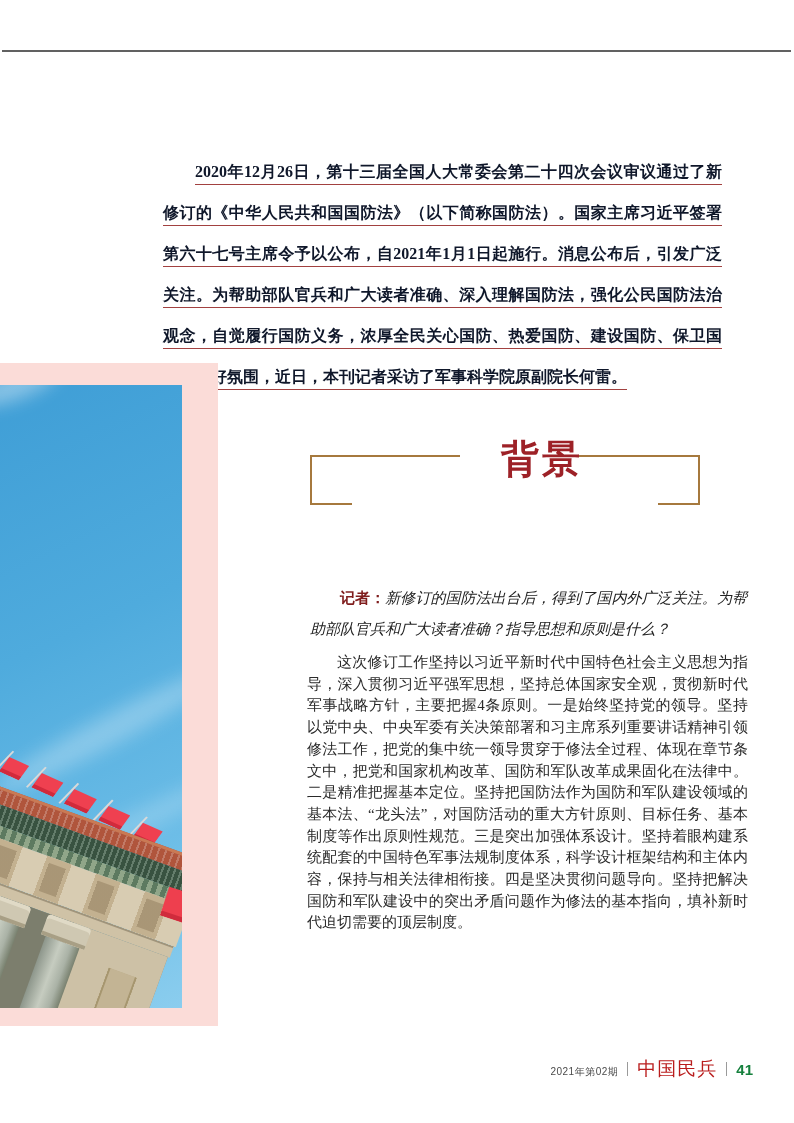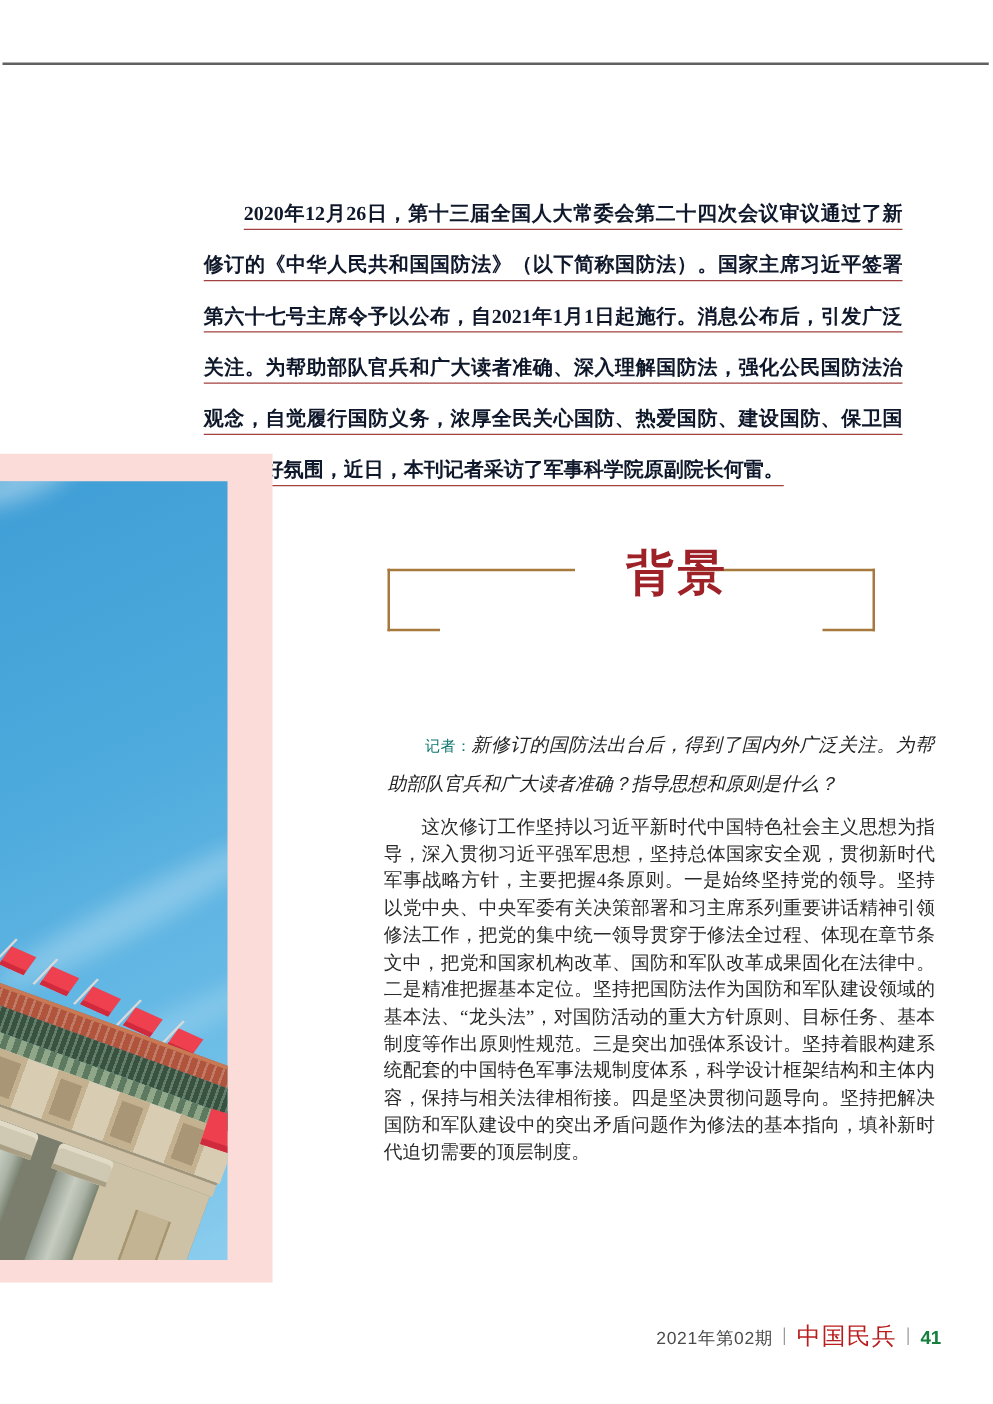--- a/index.html
+++ b/index.html
@@ -86,36 +86,36 @@
     position:absolute;left:0;right:0;top:32px;text-align:center;
     font-size:25px;line-height:28px;font-weight:bold;color:#1d1d1d;letter-spacing:1px;
   }
 
   
   .question{
     position:absolute;left:310px;top:582px;width:437px;
     font-size:15px;line-height:31px;color:#222;text-align:justify;text-indent:2em;
     font-style:italic;
   }
-  .question .speaker{font-style:normal;font-weight:normal;color:#0f766e;
-    font-family:"Liberation Sans","DejaVu Sans",sans-serif;font-size:12px;}
+  .question .speaker{font-style:normal;font-weight:bold;color:#7f1d1d;
+    font-family:"Liberation Sans","DejaVu Sans",sans-serif;font-size:15px;}
   .answer{
     position:absolute;left:307px;top:652px;width:441px;
     font-size:15px;line-height:21.7px;color:#2a2a2a;text-align:justify;
   }
   .answer p{margin:0;text-indent:2em;}
   .answer .speaker{font-weight:bold;color:#111;
     font-family:"Liberation Sans","DejaVu Sans",sans-serif;}
 
   
   .footer{
     position:absolute;top:1056px;right:41px;display:flex;align-items:baseline;
     font-family:"Liberation Sans","DejaVu Sans",sans-serif;color:#4a4a4a;
   }
-  .footer .issue{font-size:14px;letter-spacing:.5px;}
+  .footer .issue{font-size:10px;letter-spacing:.5px;}
   .footer .sep{width:1px;height:14px;background:#9a9a9a;margin:0 9px;align-self:center;}
   .footer .magazine{font-size:19px;font-weight:normal;color:#b91c1c;letter-spacing:1px;}
   .footer .pageno{font-size:15px;font-weight:bold;color:#15803d;}
 </style>
 </head>
 <body>
 
 <div class="page">
 
   <div class="top-rule"></div>

